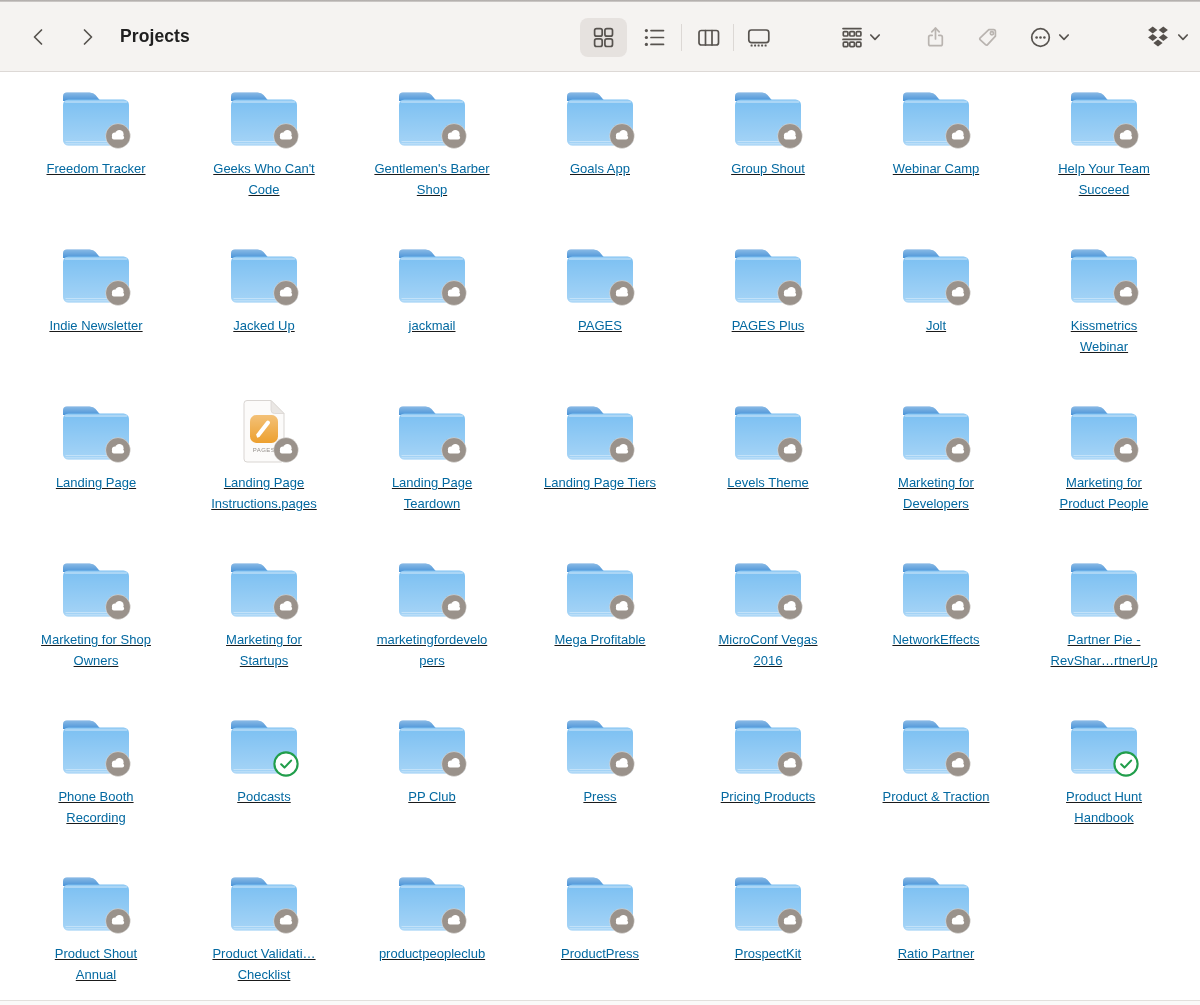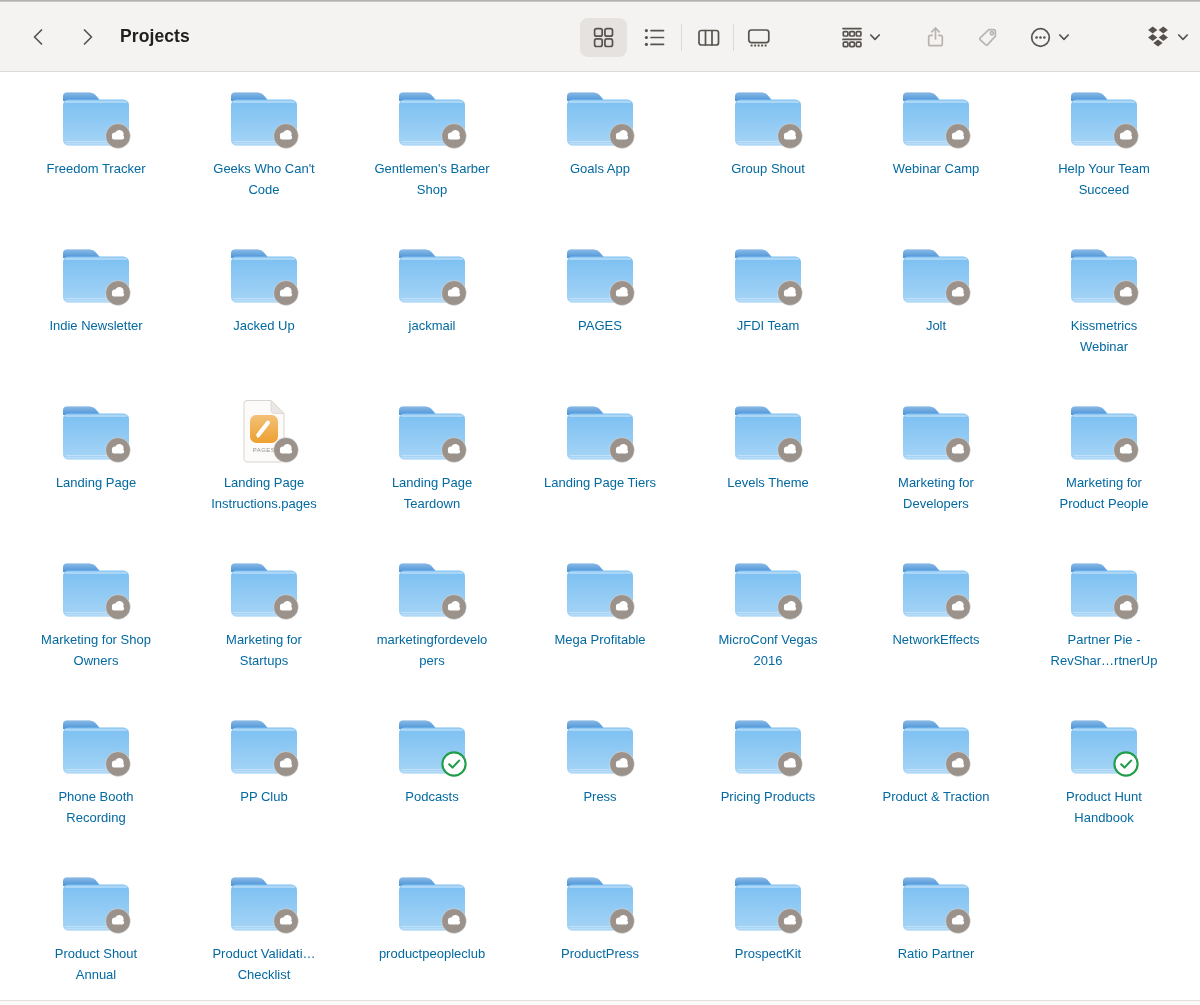--- a/index.html
+++ b/index.html
@@ -1,18 +1,18 @@
 <!DOCTYPE html>
 <html style="--folder-tab: #4a94d8; --folder-body: #7cc0f2; --cloud-badge: #9a928b; --check-badge: #219e4b; --pages-orange: #eda02f; --toolbar-bg: #f5f3f1; --selected-view-bg: #e6e2df;"><head>
 <meta charset="utf-8">
 <style>
   html,body{margin:0;padding:0;background:#fff;}
   body{width:1200px;height:1005px;overflow:hidden;font-family:"Liberation Sans",sans-serif;
        -webkit-font-smoothing:antialiased;color:#1a1a1a;}
-  .screen{position:relative;width:1200px;height:1005px;background:#fff;}
+  .screen{position:relative;width:1200px;height:1005px;background:#fff;text-decoration:underline;}
   .top-strip{height:2px;background:linear-gradient(to bottom,#aaa6a4,#d3d0ce);}
   
   .toolbar{position:relative;height:69px;background:var(--toolbar-bg,#f5f3f1);
            border-bottom:1px solid #ddd9d6;}
   .tbtn{position:absolute;top:17px;width:36px;height:36px;border:none;background:transparent;
         padding:0;display:flex;align-items:center;justify-content:center;cursor:default;}
   .tbtn svg{display:block;}
   .seg-bg{position:absolute;left:580px;top:16px;width:47px;height:39px;border-radius:8px;
           background:var(--selected-view-bg,#e6e2df);}
   .sep{position:absolute;top:22px;width:1px;height:27px;background:#dcd8d5;}
@@ -330,21 +330,21 @@
     <div class="icon-wrap">
       <svg class="main-icon" viewBox="0 0 80 66">
         <use href="#sym-folder"></use>
       </svg>
 
       <svg class="badge" viewBox="0 0 26 26">
         <use href="#sym-cloud-badge"></use>
       </svg>
 
     </div>
-    <div class="label">JFDI Team</div>
+    <div class="label">PAGES Plus</div>
   </div>
         <div class="item">
     <div class="icon-wrap">
       <svg class="main-icon" viewBox="0 0 80 66">
         <use href="#sym-folder"></use>
       </svg>
 
       <svg class="badge" viewBox="0 0 26 26">
         <use href="#sym-cloud-badge"></use>
       </svg>
@@ -565,37 +565,37 @@
     </div>
     <div class="label">Phone Booth Recording</div>
   </div>
         <div class="item">
     <div class="icon-wrap">
       <svg class="main-icon" viewBox="0 0 80 66">
         <use href="#sym-folder"></use>
       </svg>
 
       <svg class="badge" viewBox="0 0 26 26">
+        <use href="#sym-check-badge"></use>
+      </svg>
+    </div>
+    <div class="label">Podcasts</div>
+  </div>
+        <div class="item">
+    <div class="icon-wrap">
+      <svg class="main-icon" viewBox="0 0 80 66">
+        <use href="#sym-folder"></use>
+      </svg>
+
+      <svg class="badge" viewBox="0 0 26 26">
         <use href="#sym-cloud-badge"></use>
       </svg>
 
     </div>
     <div class="label">PP Club</div>
-  </div>
-        <div class="item">
-    <div class="icon-wrap">
-      <svg class="main-icon" viewBox="0 0 80 66">
-        <use href="#sym-folder"></use>
-      </svg>
-
-      <svg class="badge" viewBox="0 0 26 26">
-        <use href="#sym-check-badge"></use>
-      </svg>
-    </div>
-    <div class="label">Podcasts</div>
   </div>
         <div class="item">
     <div class="icon-wrap">
       <svg class="main-icon" viewBox="0 0 80 66">
         <use href="#sym-folder"></use>
       </svg>
 
       <svg class="badge" viewBox="0 0 26 26">
         <use href="#sym-cloud-badge"></use>
       </svg>

